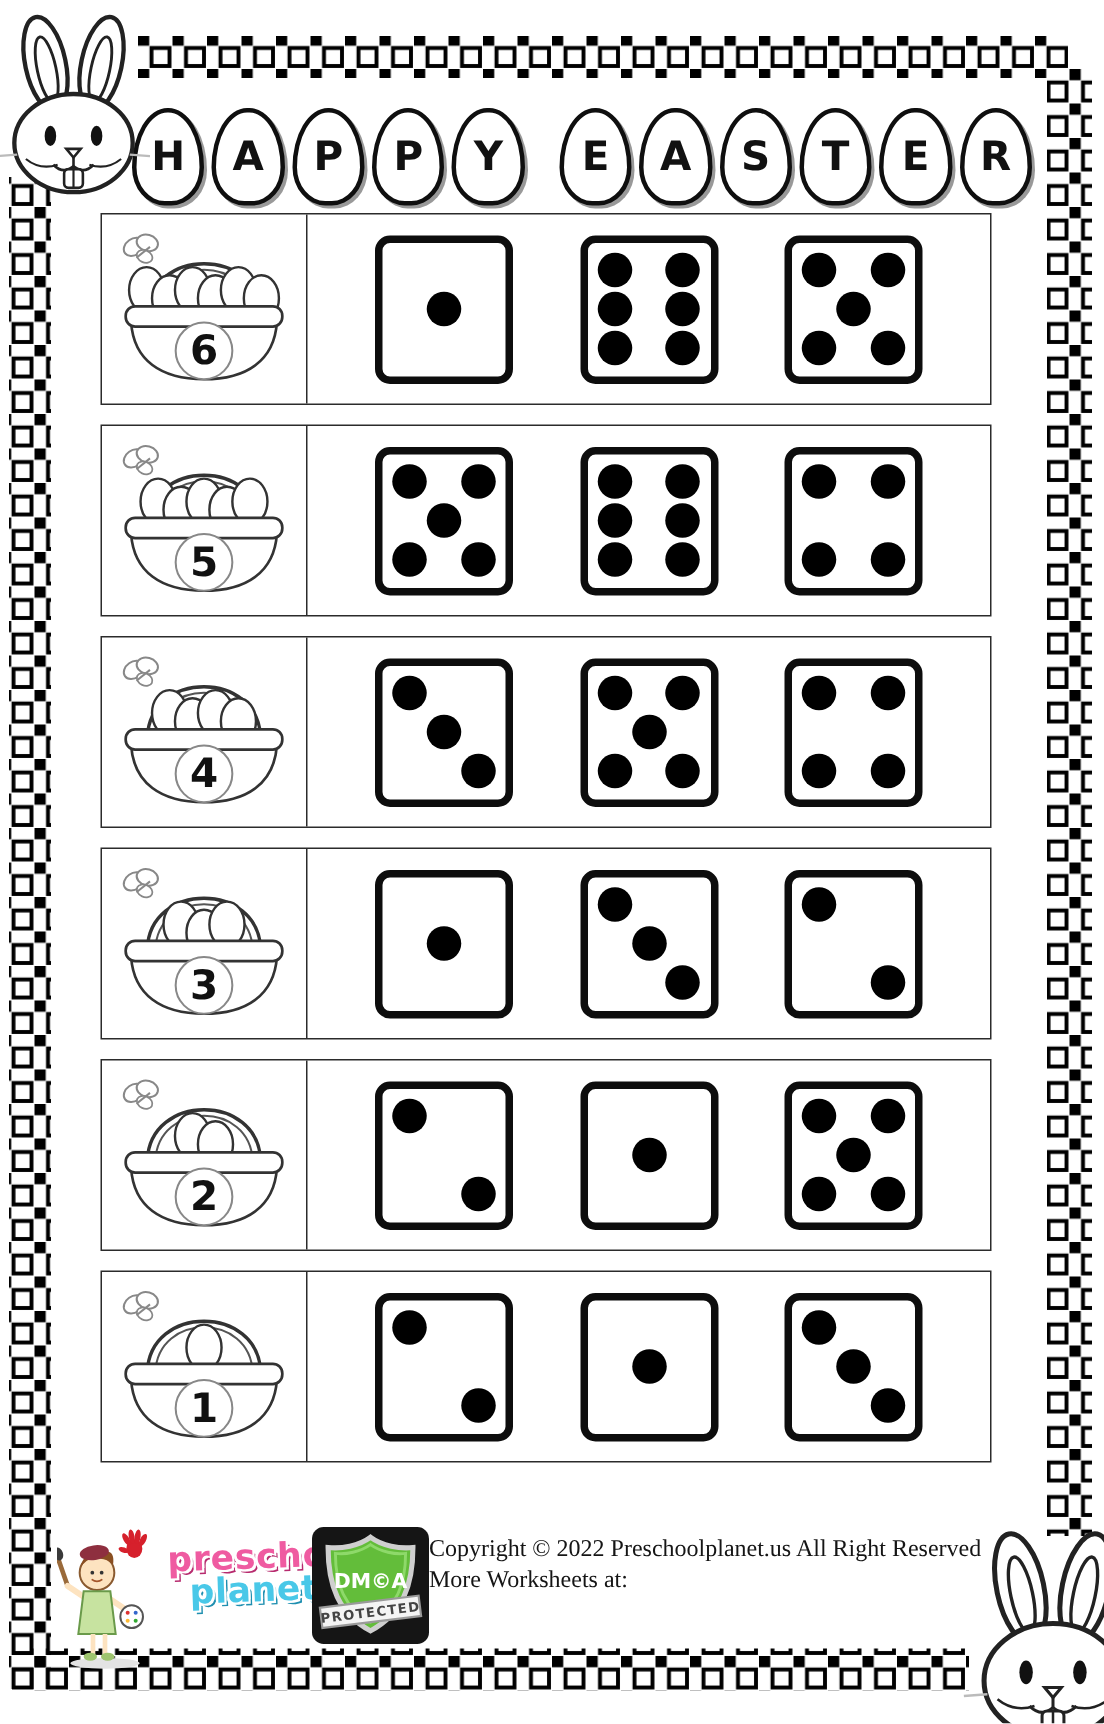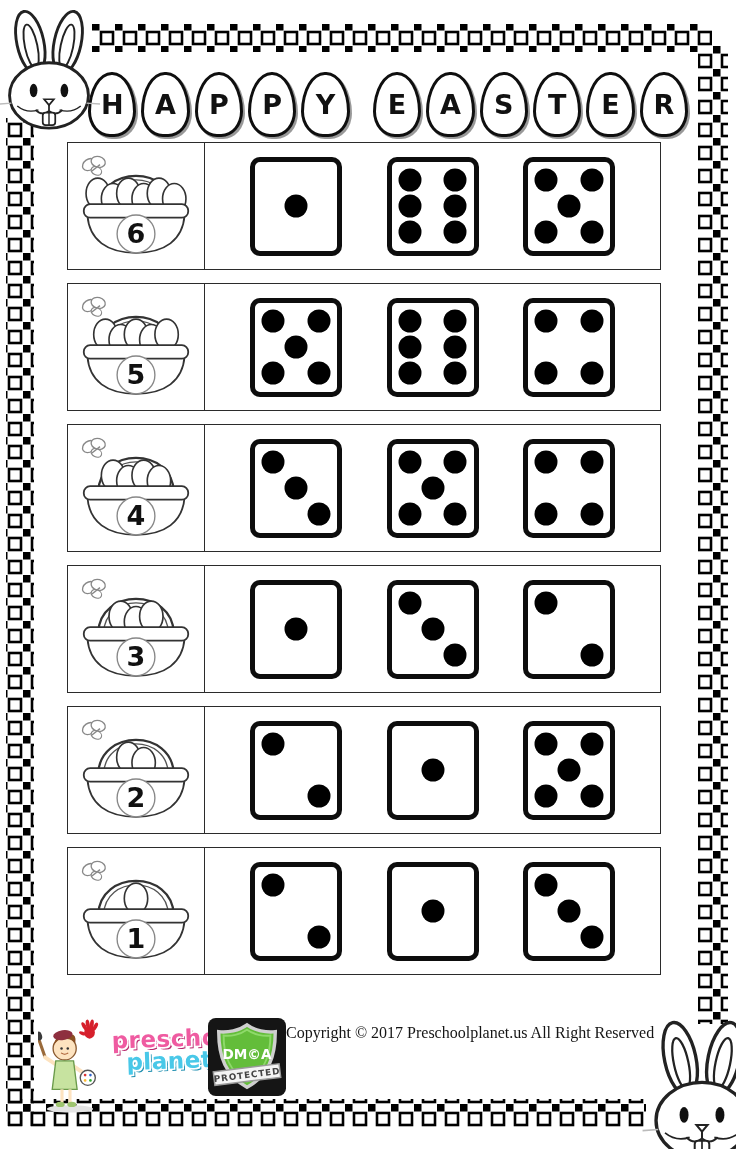--- a/index.html
+++ b/index.html
@@ -419,17 +419,18 @@
       <path d="M40,7 C48,13 60,15 69,14 C69,40 62,59 40,71 C18,59 11,40 11,14 C20,15 32,13 40,7 Z" fill="#63bd3a" stroke="#cfcfcf" stroke-width="3.5"></path>
       <path d="M40,12 C47,17 57,19 64,18 C64,39 58,55 40,65 C22,55 16,39 16,18 C23,19 33,17 40,12 Z" fill="none" stroke="#8ed96a" stroke-width="2"></path>
       <text x="40" y="42" text-anchor="middle" font-family="DejaVu Sans, sans-serif" font-size="14" font-weight="bold" fill="#fff">DM©A</text>
       <g transform="rotate(-7 40 58)">
         <rect x="6" y="51" width="68" height="14" fill="#f4f4f4" stroke="#9a9a9a" stroke-width="1.5"></rect>
         <text x="40" y="61.5" text-anchor="middle" font-family="DejaVu Sans, sans-serif" font-size="9" font-weight="bold" letter-spacing="1" fill="#444">PROTECTED</text>
       </g>
     </svg>
 
     <div id="copyright">
-      <div>Copyright © 2017 Preschoolplanet.us All Right Reserved</div>
+      <div>Copyright © 2022 Preschoolplanet.us All Right Reserved</div>
+      <div>More Worksheets at:</div>
     </div>
   </div>
 
 </div>
 
 </body></html>

